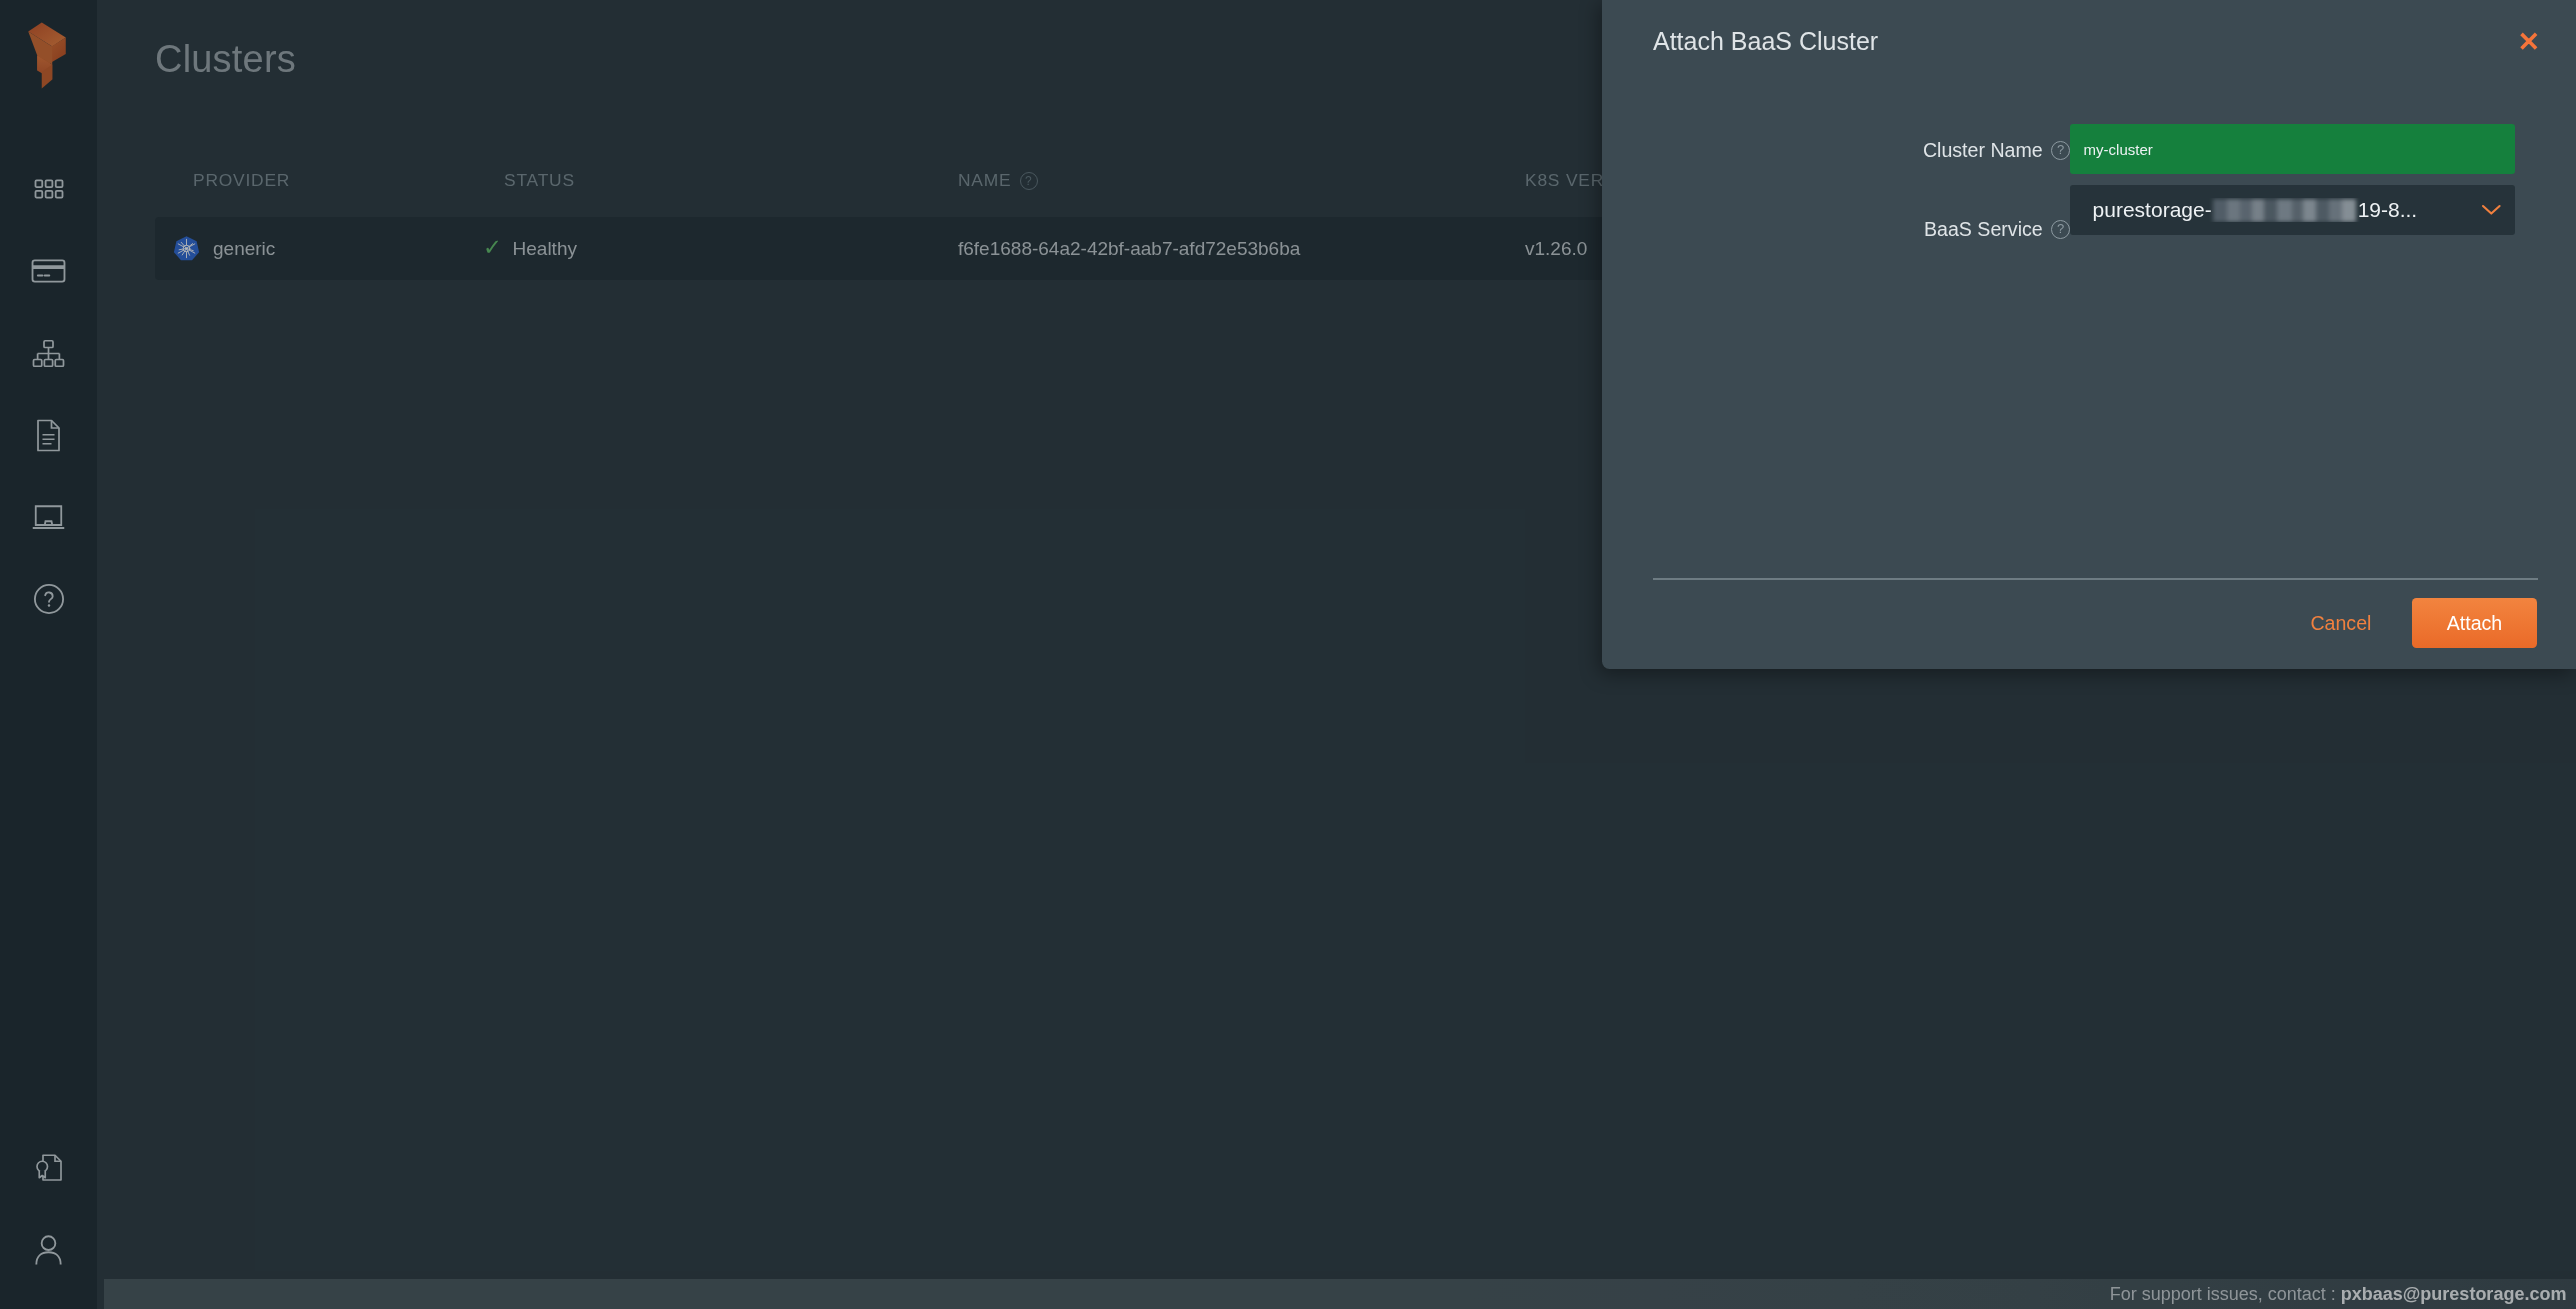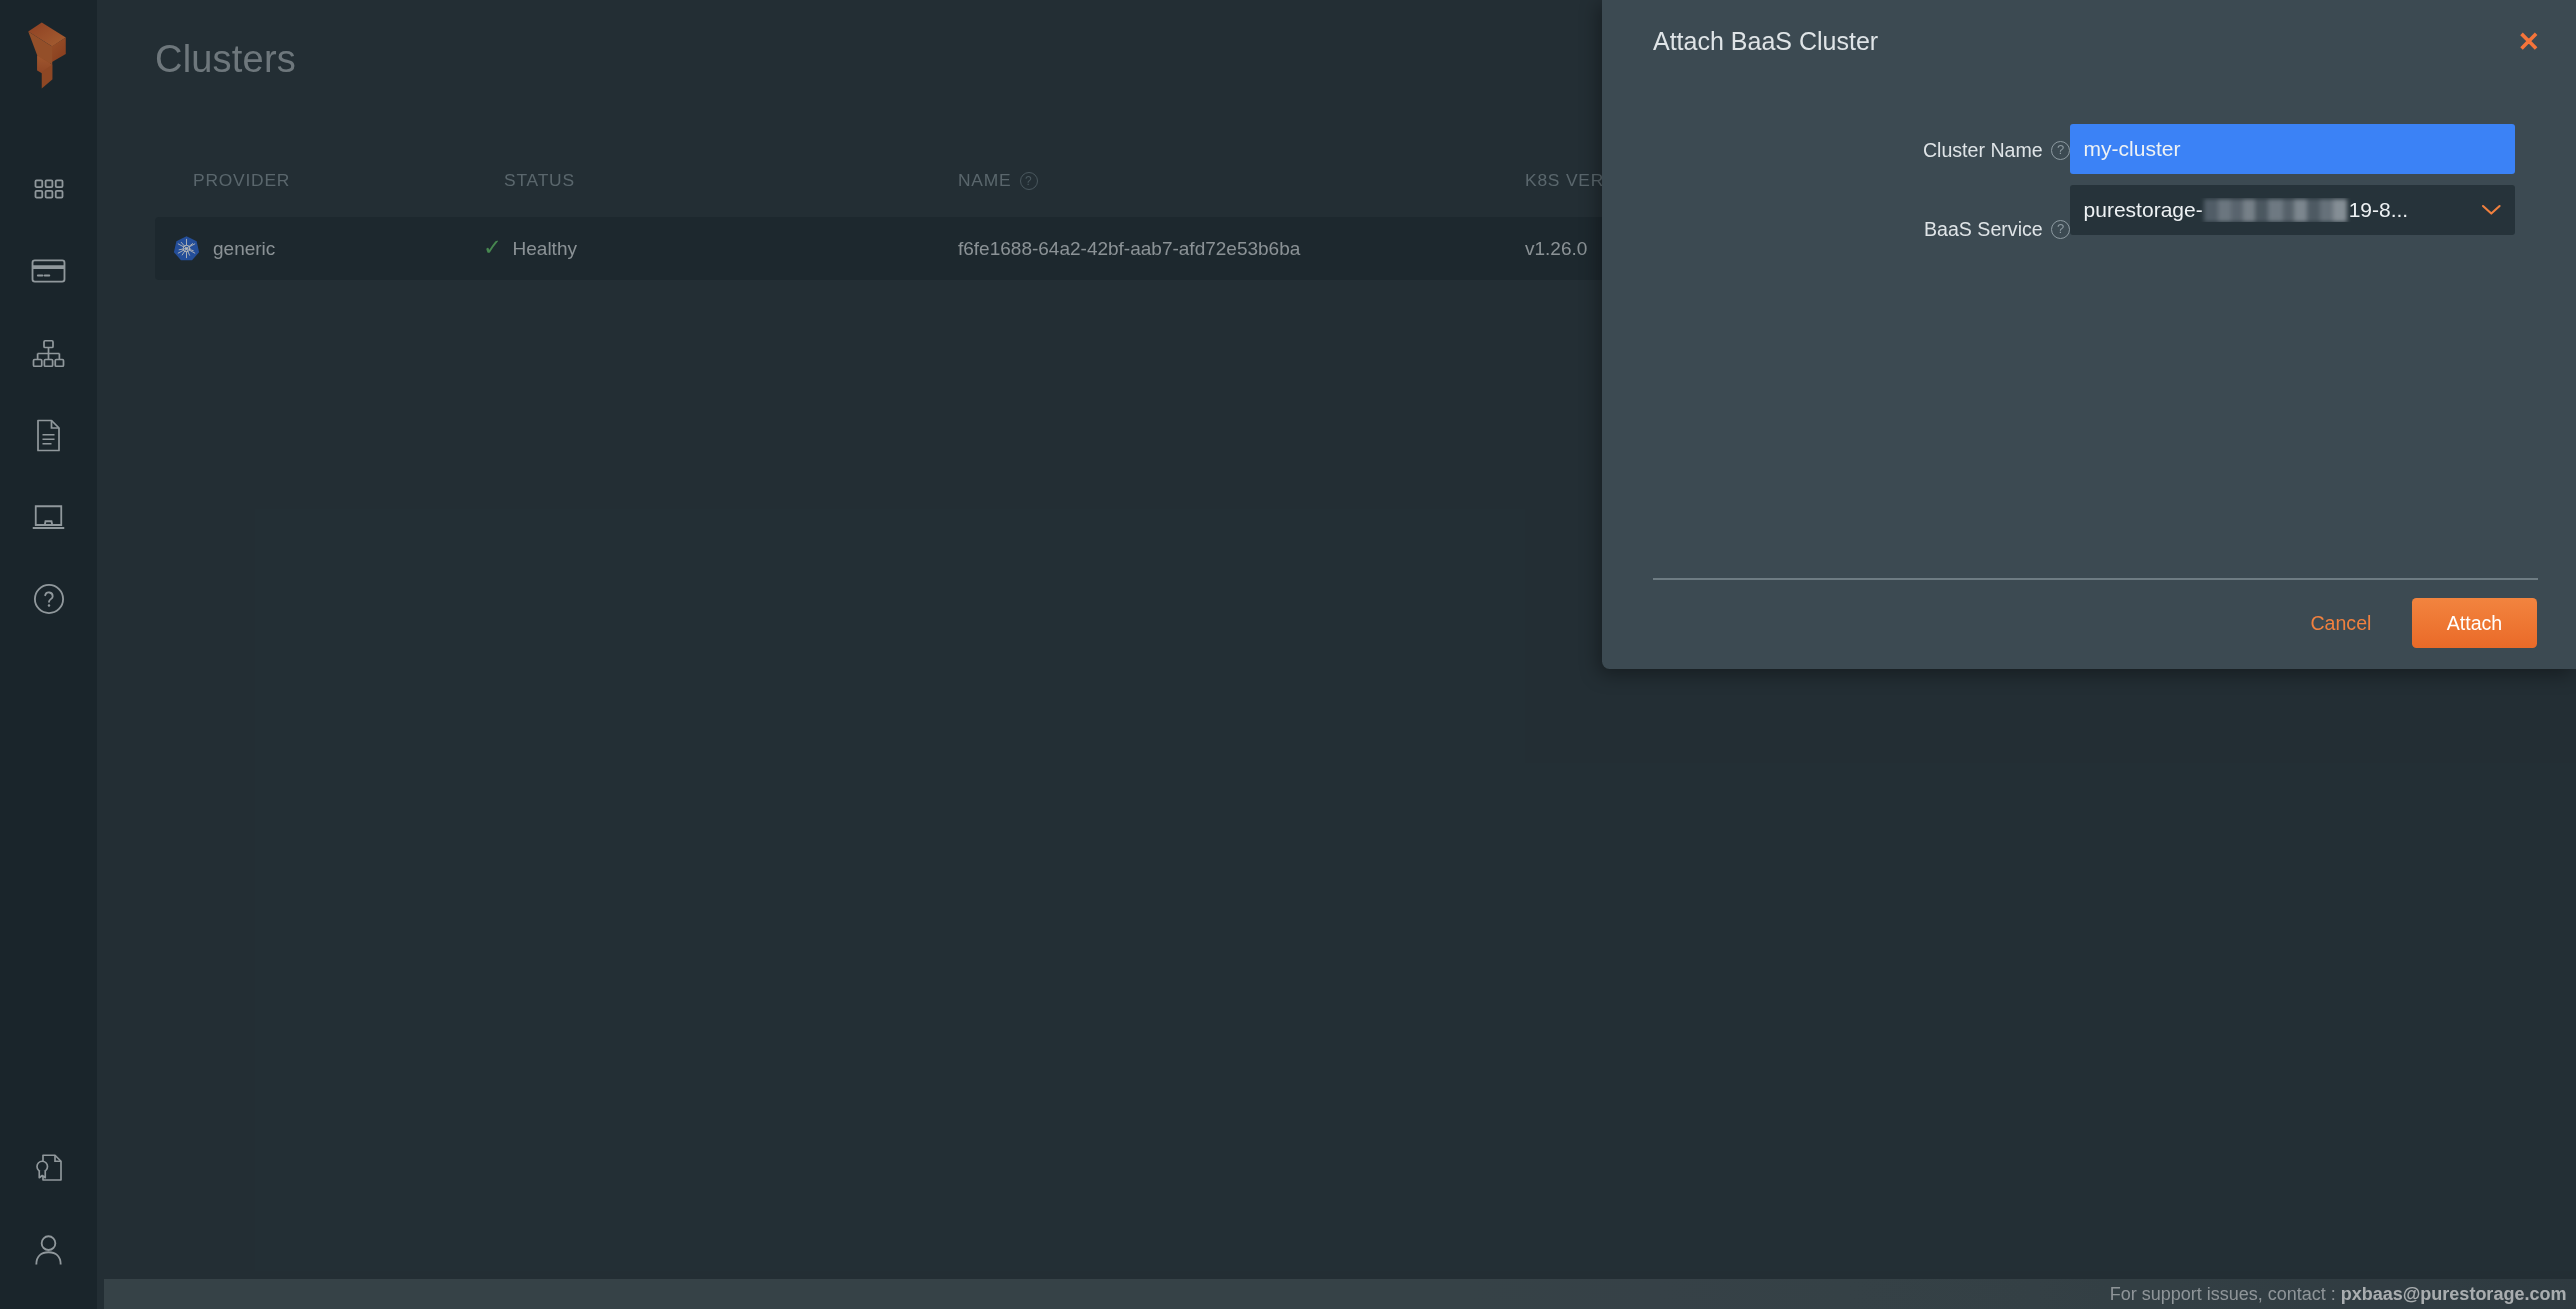--- a/index.html
+++ b/index.html
@@ -216,25 +216,25 @@
 
   .field-cluster  { left: 0; top: 124px; width: 823px; height: 53px; }
   .field-cluster  .field-label { right: 355px; }
   .field-baas     { left: 0; top: 185px; width: 823px; height: 53px; }
   .field-baas     .field-label { right: 355px; margin-top: 35px; }
 
   .text-input {
     position: absolute;
     left: 468px; top: 0;
     width: 445px; height: 50px;
-    background: #3b82f6;
+    background: #15803d;
     border: none;
     border-radius: 3px;
     color: #eef2f4;
-    font-size: 21px;
+    font-size: 15px;
     font-family: "Liberation Sans", sans-serif;
     padding: 0 13.6px;
     outline: none;
   }
 
   .select-box {
     position: absolute;
     left: 468px; top: 0;
     width: 445px; height: 50px;
     background: #26333a;
@@ -245,20 +245,21 @@
     cursor: pointer;
   }
   .select-value {
     font-size: 21px;
     color: #eef2f4;
     white-space: nowrap;
     display: flex;
     align-items: flex-end;
     flex: 1;
     overflow: hidden;
+    margin-left: 9px;
   }
   .redact {
     display: inline-block;
     width: 143px;
     height: 22.6px;
     margin: 0 1.5px;
     vertical-align: middle;
     border-radius: 0.8px;
     background:
       linear-gradient(90deg,

